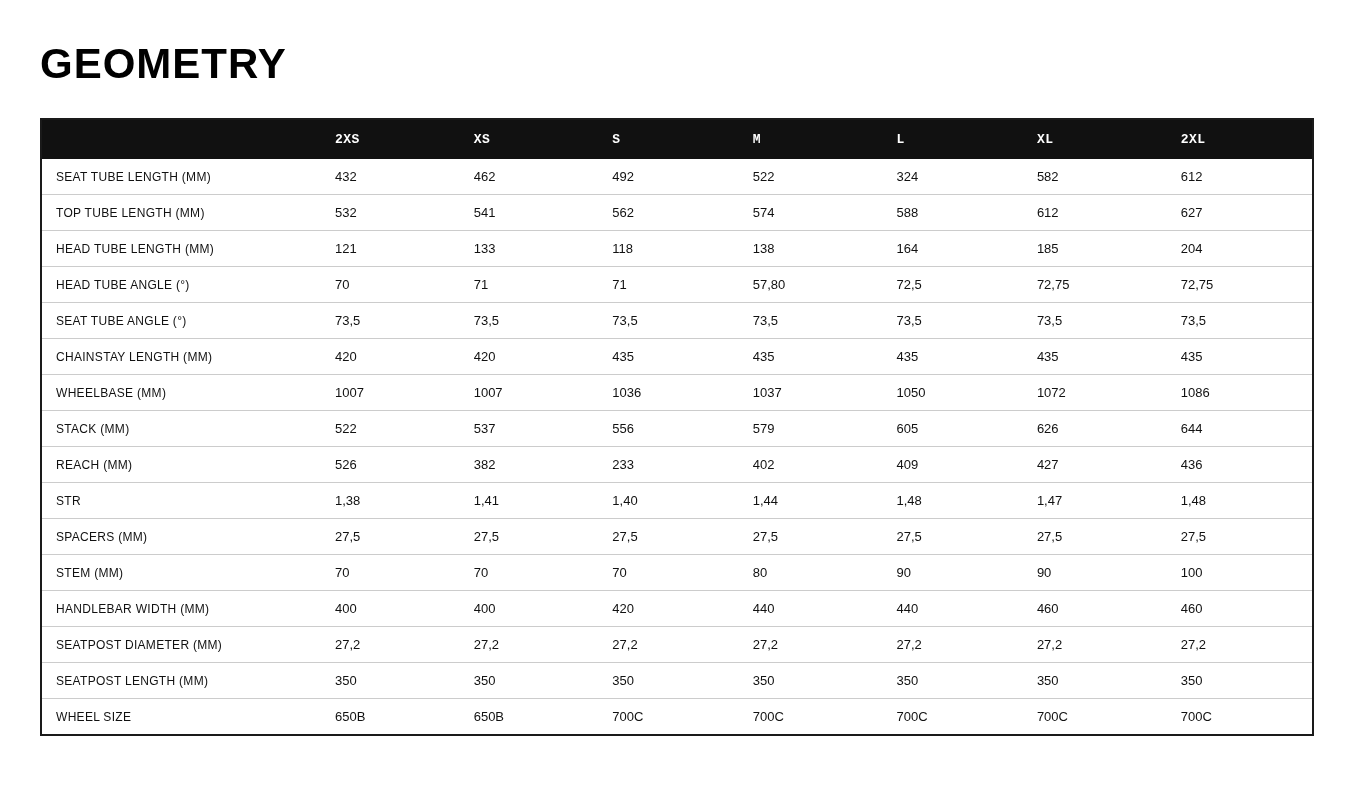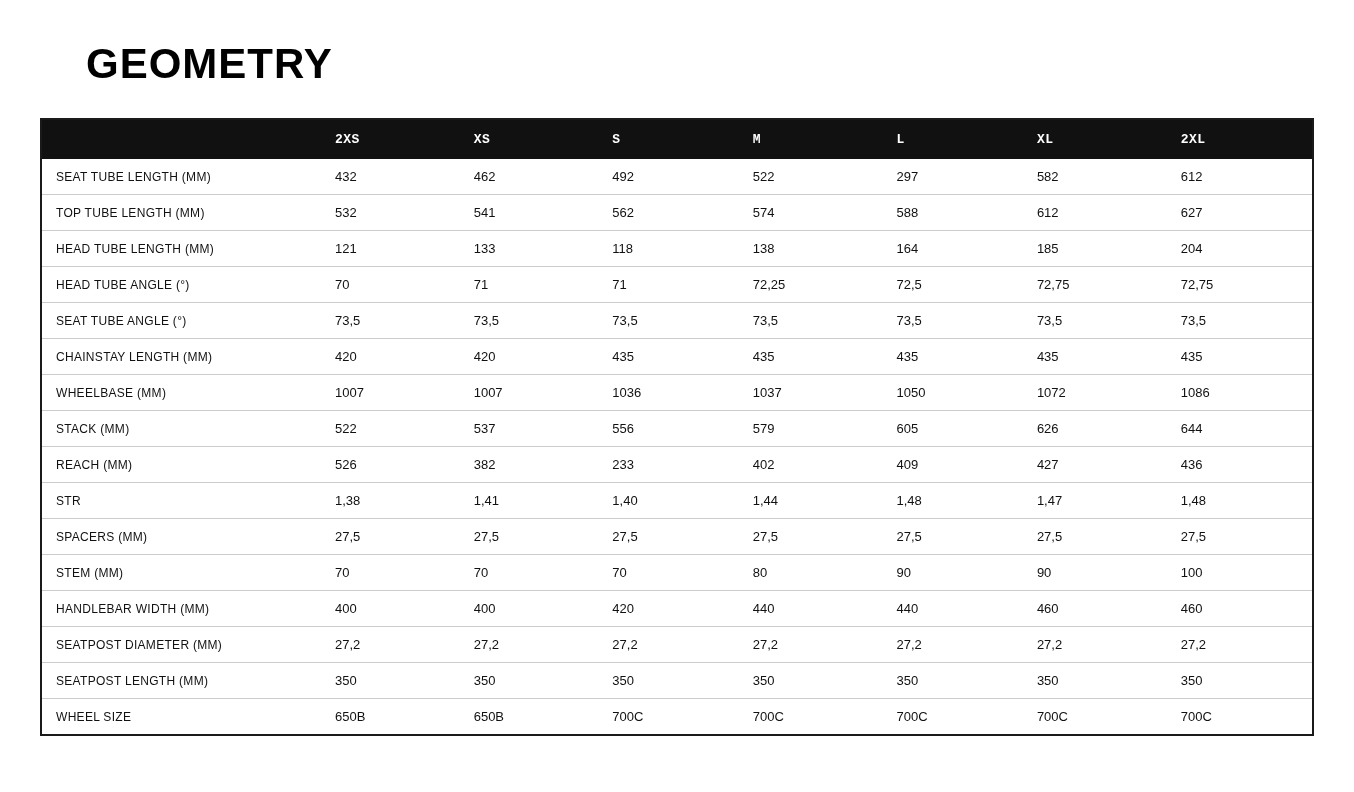--- a/index.html
+++ b/index.html
@@ -16,21 +16,20 @@
       min-height: 792px;
     }
 
     h1 {
       font-size: 42px;
       font-weight: 900;
       color: #000000;
       letter-spacing: 1px;
       margin-bottom: 30px;
       text-transform: uppercase;
-      margin-left: 46px;
     }
 
     .geometry-table {
       width: 100%;
       border-collapse: collapse;
       border: 2px solid #1a1a1a;
     }
 
     .geometry-table thead tr {
       background-color: #111111;
@@ -95,21 +94,21 @@
       <th>2XL</th>
     </tr>
   </thead>
   <tbody id="table-body">
   <tr>
         <td>SEAT TUBE LENGTH (MM)</td>
         <td>432</td>
         <td>462</td>
         <td>492</td>
         <td>522</td>
-        <td>297</td>
+        <td>324</td>
         <td>582</td>
         <td>612</td>
       </tr>
       <tr>
         <td>TOP TUBE LENGTH (MM)</td>
         <td>532</td>
         <td>541</td>
         <td>562</td>
         <td>574</td>
         <td>588</td>
@@ -124,21 +123,21 @@
         <td>138</td>
         <td>164</td>
         <td>185</td>
         <td>204</td>
       </tr>
       <tr>
         <td>HEAD TUBE ANGLE (°)</td>
         <td>70</td>
         <td>71</td>
         <td>71</td>
-        <td>72,25</td>
+        <td>57,80</td>
         <td>72,5</td>
         <td>72,75</td>
         <td>72,75</td>
       </tr>
       <tr>
         <td>SEAT TUBE ANGLE (°)</td>
         <td>73,5</td>
         <td>73,5</td>
         <td>73,5</td>
         <td>73,5</td>

